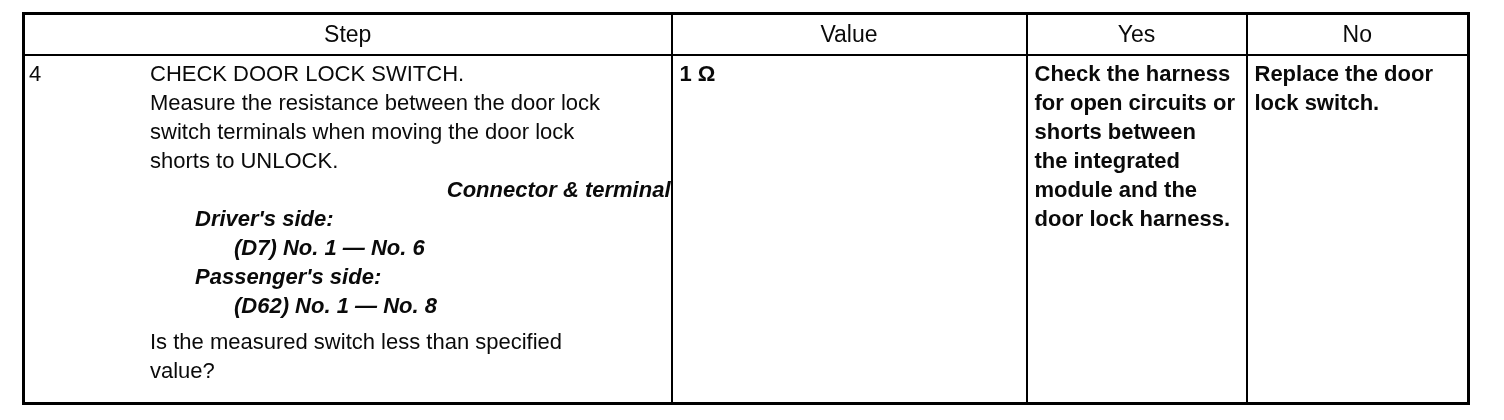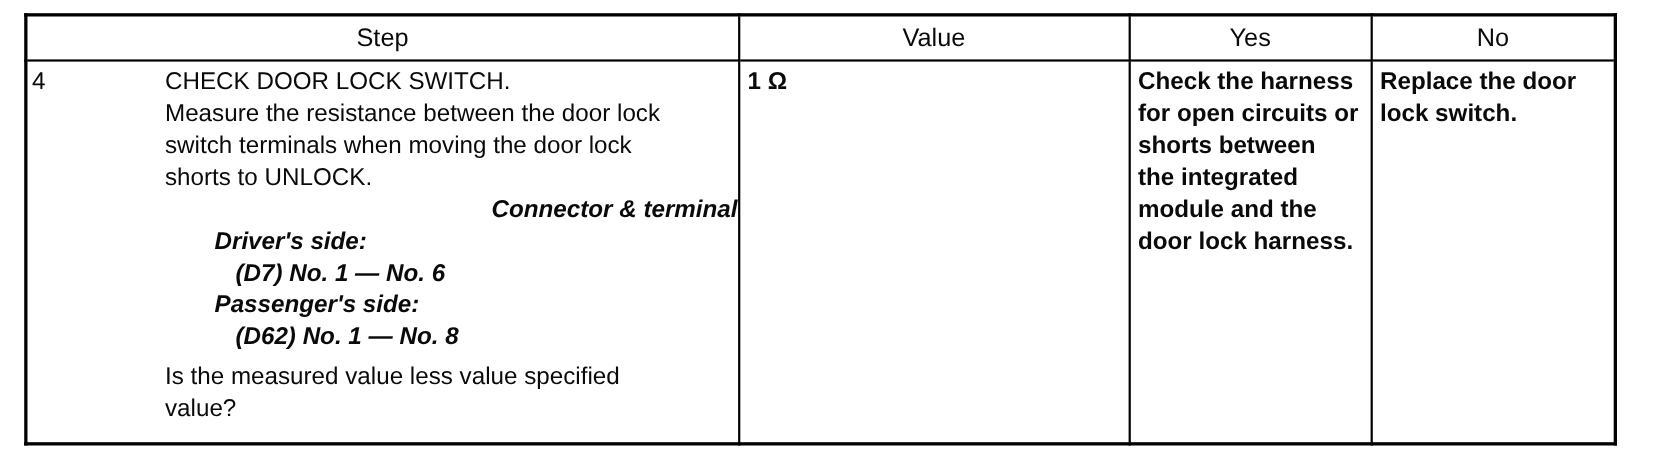--- a/index.html
+++ b/index.html
@@ -69,21 +69,21 @@
   .text-line {
     white-space: nowrap;
   }
   .spec-line {
     font-weight: bold;
     font-style: italic;
     white-space: nowrap;
   }
   .indent-1 { margin-left: 26px; text-align: right; }
   .indent-2 { margin-left: 45px; }
-  .indent-3 { margin-left: 64px; }
+  .indent-3 { margin-left: 84px; }
   .question-block {
     margin-top: 7px;
   }
   .value-cell-inner,
   .result-cell-inner {
     padding: 3px 6px 0 7px;
     font-weight: bold;
   }
 </style>
 </head>
@@ -113,21 +113,21 @@
             <div class="step-title">CHECK DOOR LOCK SWITCH.</div>
             <div class="text-line">Measure the resistance between the door lock</div>
             <div class="text-line">switch terminals when moving the door lock</div>
             <div class="text-line">shorts to UNLOCK.</div>
             <div class="spec-line indent-1">Connector &amp; terminal</div>
             <div class="spec-line indent-2">Driver's side:</div>
             <div class="spec-line indent-3">(D7) No. 1 — No. 6</div>
             <div class="spec-line indent-2">Passenger's side:</div>
             <div class="spec-line indent-3">(D62) No. 1 — No. 8</div>
             <div class="question-block">
-              <div class="text-line">Is the measured value less value specified</div>
+              <div class="text-line">Is the measured switch less than specified</div>
               <div class="text-line">value?</div>
             </div>
           </div>
         </div>
       </td>
       <td>
         <div class="value-cell-inner text-line">1 Ω</div>
       </td>
       <td>
         <div class="result-cell-inner">

